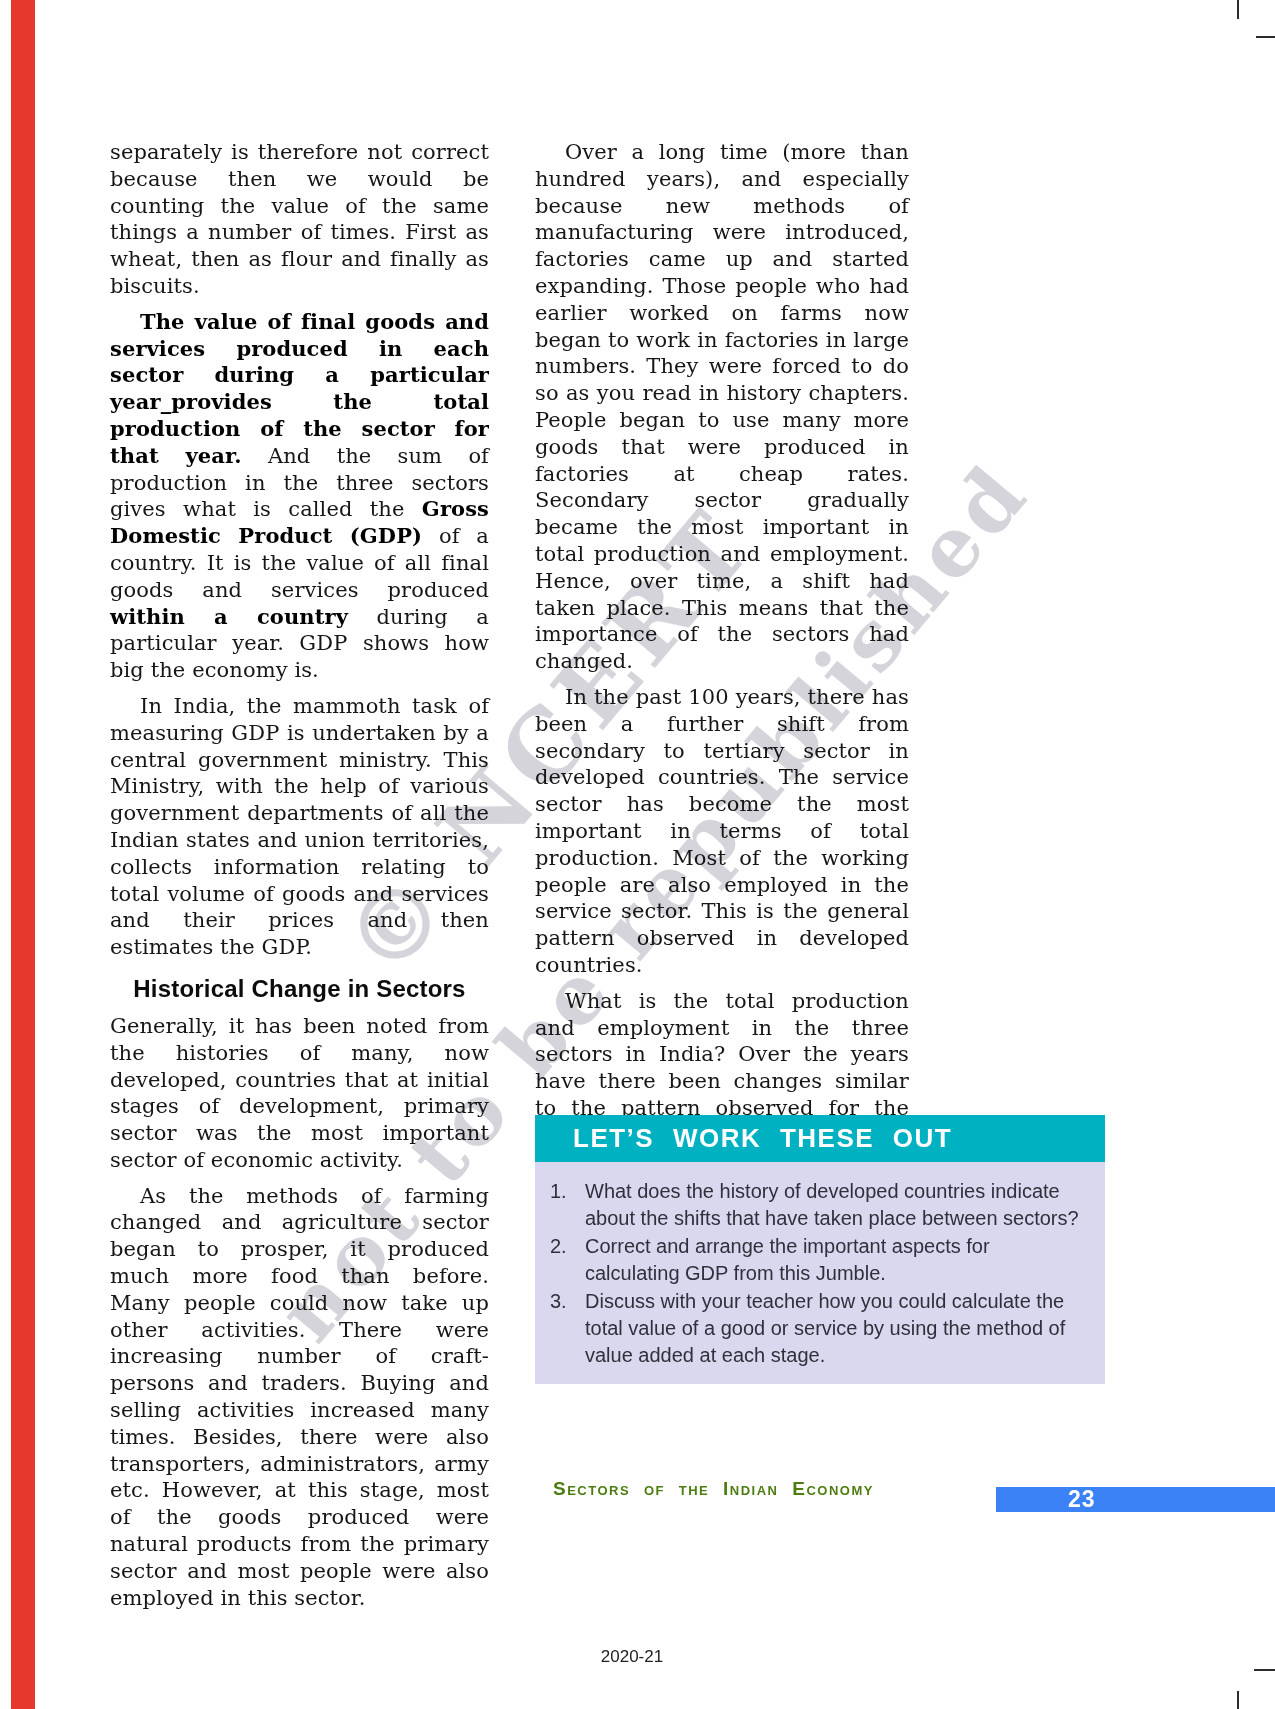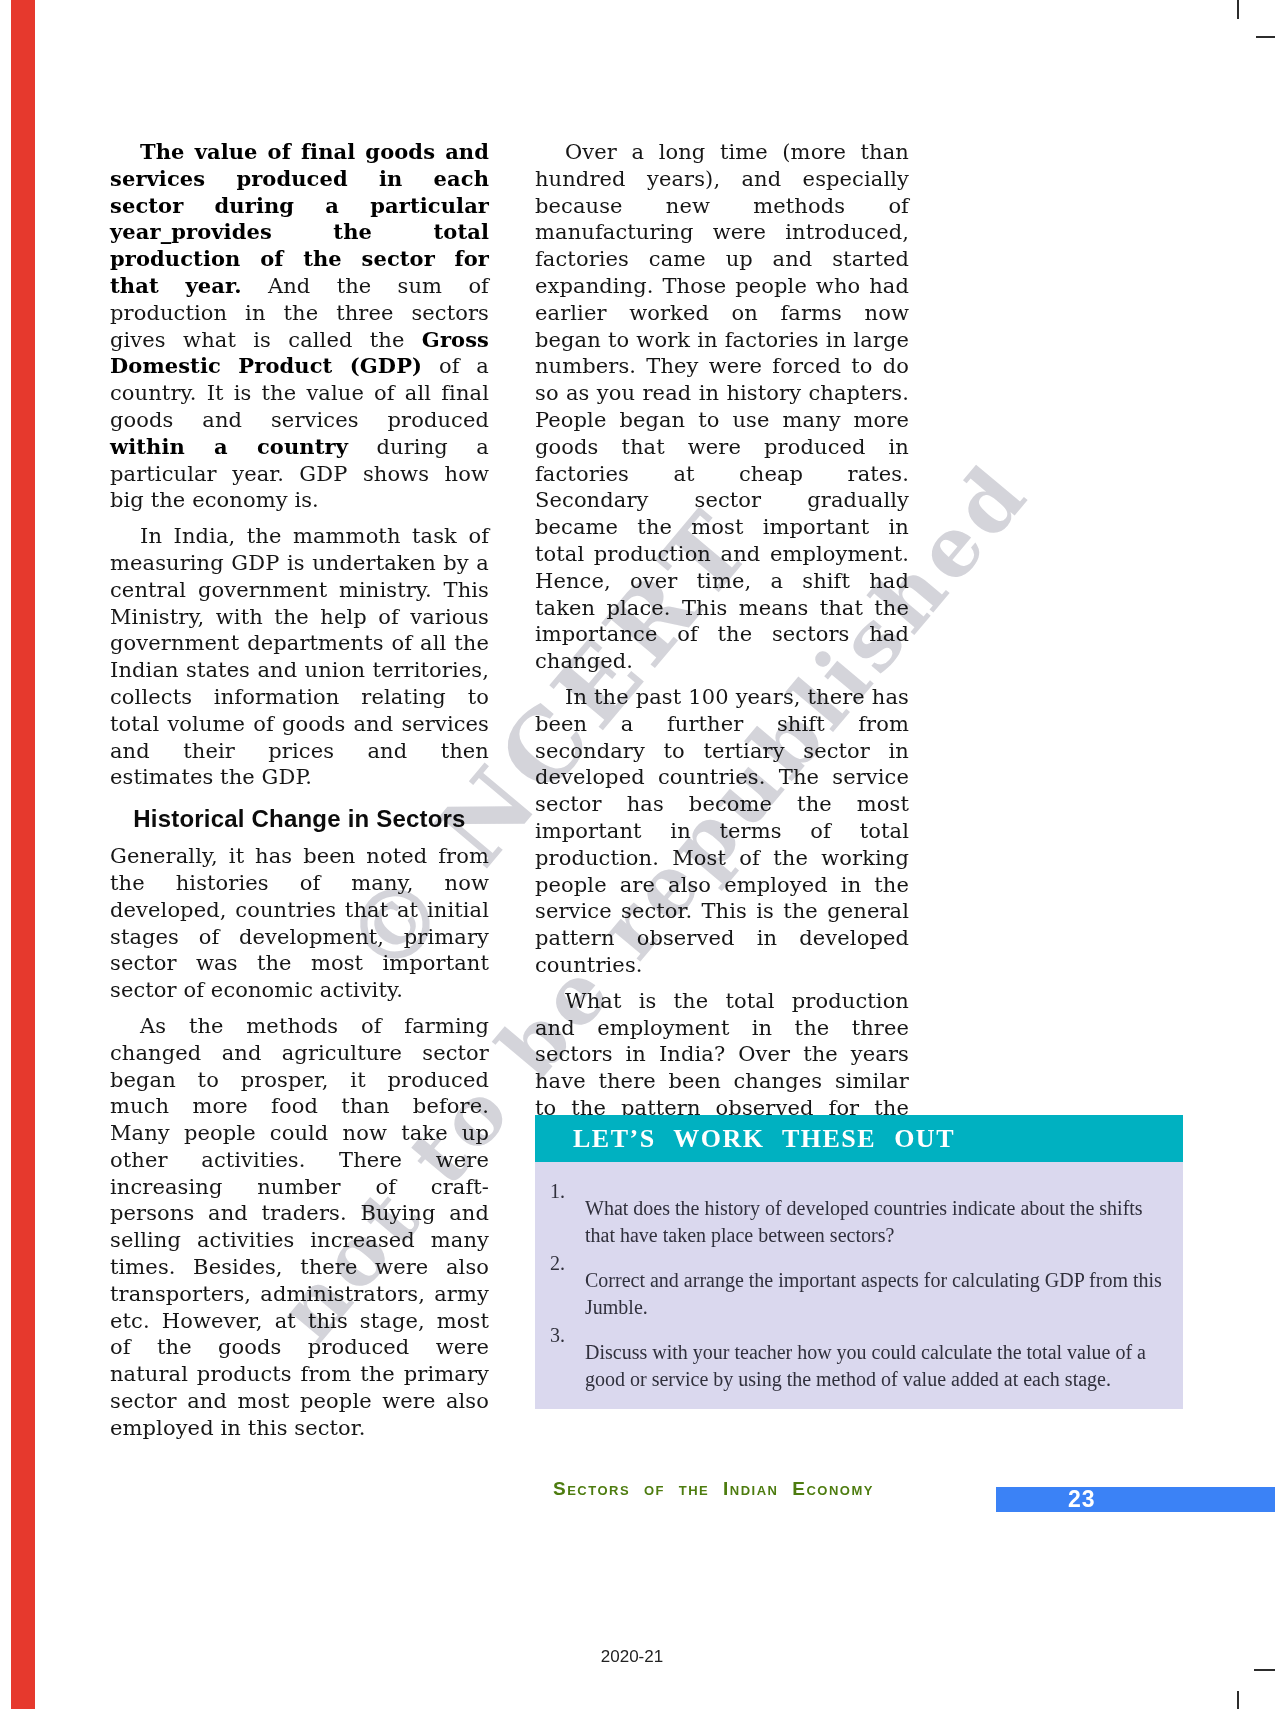--- a/index.html
+++ b/index.html
@@ -47,42 +47,42 @@
   .section-heading{
     font-family:"Liberation Sans", sans-serif;
     font-weight:bold;font-size:24px;line-height:28px;
     color:#0c0c0c;letter-spacing:0.2px;
     margin:14px 0 10px 0 !important;
     text-align:center;text-indent:0;
   }
 
   
   .activity-box{
-    position:absolute;z-index:2;left:535px;top:1115px;width:648px;
-    font-family:Liberation Serif, serif;
+    position:absolute;z-index:2;left:535px;top:1115px;width:570px;
+    font-family:Liberation Sans, sans-serif;
   }
   .activity-header{
     background:#00b1c1;height:47px;
     display:flex;align-items:center;
     padding-left:38px;box-sizing:border-box;
   }
   .activity-title{
     color:#ffffff;font-weight:bold;font-size:26px;
     letter-spacing:1.5px;word-spacing:10px;
   }
   .activity-body{
     background:#dad8ee;
     padding:16px 16px 14px 15px;
     box-sizing:border-box;
     color:#30303c;
     font-size:20px;line-height:26.6px;
   }
   .activity-item{display:flex;margin:0 0 2px 0;}
   .item-num{width:35px;flex:0 0 35px;}
-  .item-text{flex:1;margin-top:17px;}
+  .item-text{flex:1;}
   .activity-note{
     font-style:italic;
     margin:5px 0 3px 35px;
   }
 
   
   .footer-title{
     position:absolute;z-index:2;left:553px;top:1478px;
     font-family:"Liberation Sans", sans-serif;
     font-variant:small-caps;font-weight:bold;
@@ -115,20 +115,21 @@
 
   <div class="cropmark cm-tr-v"></div>
   <div class="cropmark cm-tr-h"></div>
   <div class="cropmark cm-br-h"></div>
   <div class="cropmark cm-br-v"></div>
 
   <div class="wm wm1">© NCERT</div>
   <div class="wm wm2">not to be republished</div>
 
   <div class="col col-left">
+    <p>separately is therefore not correct because then we would be counting the value of the same things a number of times. First as wheat, then as flour and finally as biscuits.</p>
     <p class="indent"><b>The value of final goods and services produced in each sector during a particular year_provides the total production of the sector for that year.</b><span> And the sum of production in the three sectors gives what is called the </span><b>Gross Domestic Product (GDP)</b><span> of a country.  It is the value of all final goods and services produced </span><b>within a country</b><span> during a particular year. GDP shows how big the economy is.</span></p>
     <p class="indent">In India, the mammoth task of measuring GDP is undertaken by a central government ministry. This Ministry, with the help of various government departments of all the Indian states and union territories, collects information relating to total volume of goods and services and their prices and then estimates the GDP.</p>
     <p class="section-heading">Historical Change in Sectors</p>
     <p>Generally, it has been noted from the histories of many, now developed, countries that at initial stages of development, primary sector was the most important sector of economic activity.</p>
     <p class="indent">As the methods of farming changed and agriculture sector began to prosper, it produced much more food than before. Many people could now take up other activities. There were increasing number of craft-persons and traders. Buying and selling activities increased many times. Besides, there were also transporters, administrators, army etc. However, at this stage, most of the goods produced were natural products from the primary sector and most people were also employed in this sector.</p>
   </div>
 
   <div class="col col-right">
     <p class="indent">Over a long time (more than hundred years), and especially because new methods of manufacturing were introduced, factories came up and started expanding. Those people who had earlier worked on farms now began to work in factories in large numbers. They were forced to do so as you read in history chapters. People began to use many more goods that were produced in factories at cheap rates. Secondary sector gradually became the most important in total production and employment. Hence, over time, a shift had taken place. This means that the importance of the sectors had changed.</p>
     <p class="indent">In the past 100 years, there has been a further shift from secondary to tertiary sector in developed countries. The service sector has become the most important in terms of total production. Most of the working people are also employed in the service sector. This is the general pattern observed in developed countries.</p>

